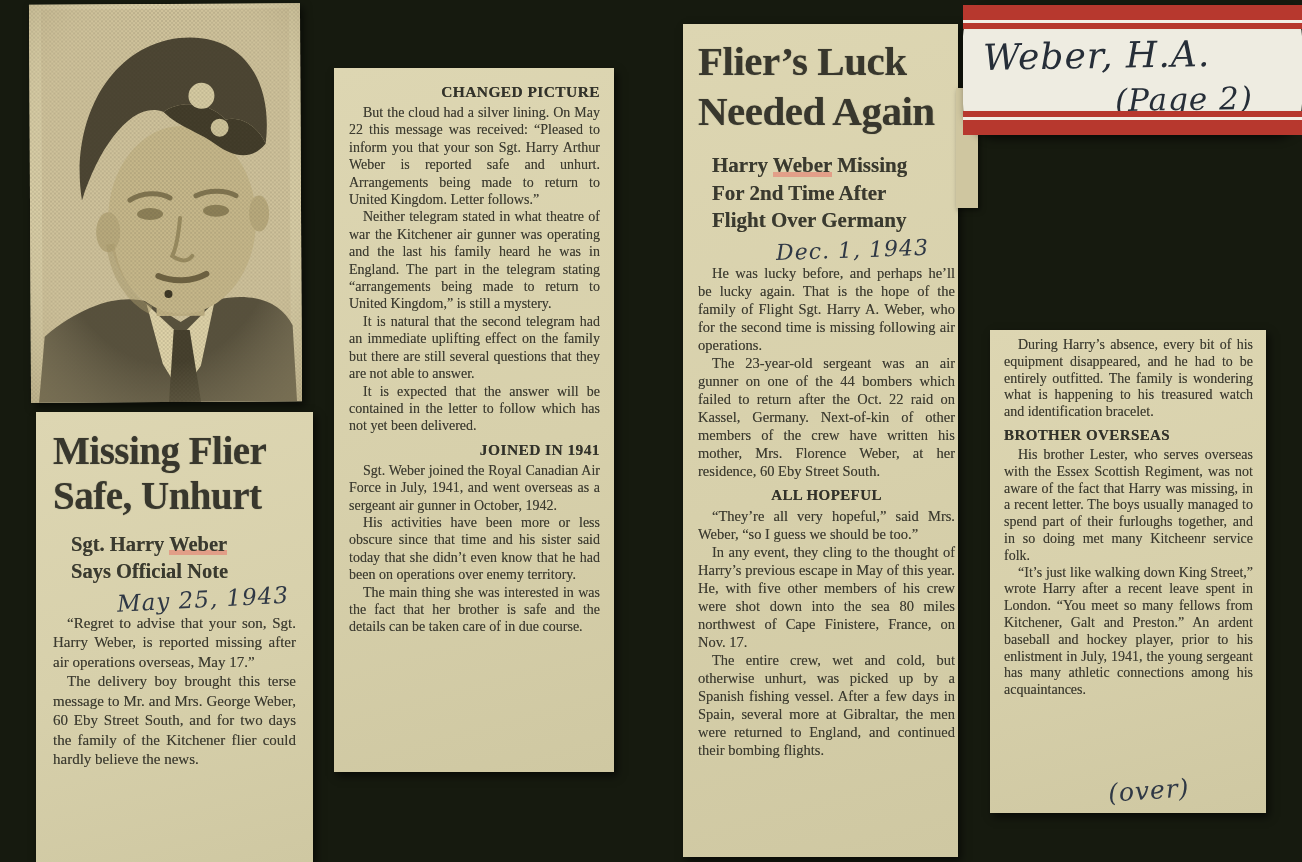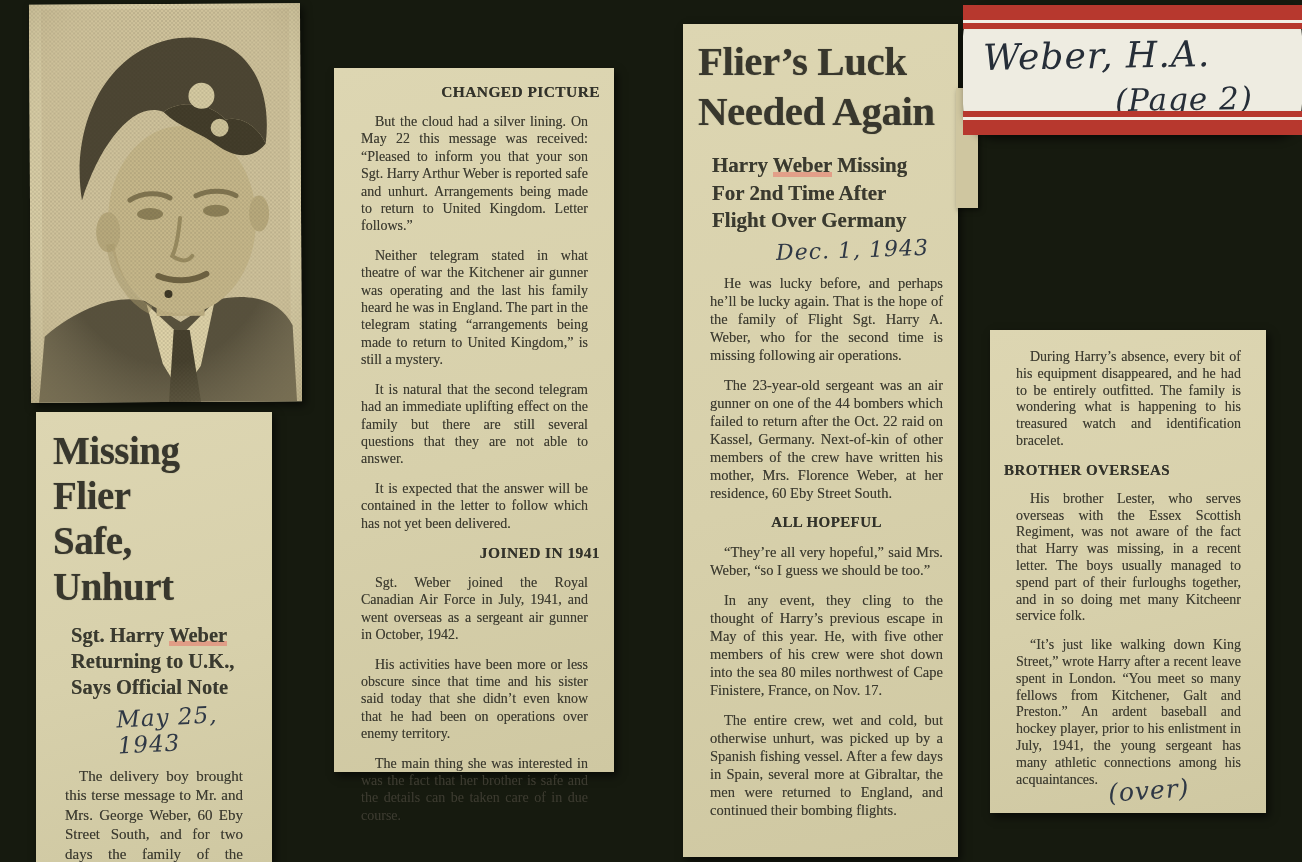--- a/index.html
+++ b/index.html
@@ -1,37 +1,37 @@
 <!DOCTYPE html>
 <html><head>
 <meta charset="utf-8">
 <style>
   html,body{margin:0;padding:0;background:#0e1108;}
   .board{position:relative;width:1302px;height:862px;background:#161a0f;overflow:hidden;
          font-family:"Liberation Serif","DejaVu Serif",serif;}
   .clip{position:absolute;background:linear-gradient(165deg,#ddd6b2 0%,#d7d0ab 55%,#cfc8a2 100%);
         box-shadow:3px 4px 8px rgba(0,0,0,.6);color:#3c3b30;}
-  .clip p{margin:12px;text-align:justify;text-indent:14px;
+  .clip p{margin:0;text-align:justify;text-indent:14px;
           text-shadow:0 0 .5px rgba(50,48,38,.5);}
   .sec-head{font-weight:bold;letter-spacing:.4px;color:#32322a;margin:6px 0 3px 0;
             font-size:15px;text-shadow:0 0 .5px rgba(40,40,30,.6);}
   .headline{font-weight:bold;color:#38372d;text-shadow:0 0 1px rgba(40,40,30,.55);
             letter-spacing:-.5px;}
   .subhead{font-weight:bold;color:#3a3a2f;text-shadow:0 0 .6px rgba(40,40,30,.5);}
   .hand{font-family:"DejaVu Serif","Liberation Serif",serif;font-style:italic;
         color:#2f3845;letter-spacing:1px;}
   .red-ul{box-shadow:inset 0 -5px 0 rgba(231,115,104,.55);}
 
   
   .photo-clip{left:30px;top:4px;width:271px;height:398px;transform:rotate(-.3deg);
               background:#d8cda6;}
   .photo-clip svg{display:block;width:100%;height:100%;}
 
   
-  .c1{left:36px;top:412px;width:236px;height:450px;padding:16px 17px 0 17px;box-sizing:border-box;}
+  .c1{left:36px;top:412px;width:277px;height:450px;padding:16px 17px 0 17px;box-sizing:border-box;}
   .c1 .headline{font-size:39px;line-height:1.16;}
   .c1 .subhead{font-size:20.5px;line-height:1.28;margin:13px 0 0 18px;}
   .c1 .date{font-size:23px;margin:2px 0 2px 64px;transform:rotate(-3deg);}
   .c1 p{font-size:15px;line-height:19.5px;}
 
   
   .c2{left:334px;top:68px;width:280px;height:704px;padding:15px 14px 0 15px;box-sizing:border-box;}
   .c2 p{font-size:14px;line-height:17.4px;}
   .c2 .sec-head{font-size:15.5px;text-align:right;}
 
@@ -103,24 +103,24 @@
     </svg>
   </div>
 
   <article class="clip c1">
     <div class="headline">
       <div>Missing Flier</div>
       <div>Safe, Unhurt</div>
     </div>
     <div class="subhead">
       <div><span>Sgt. Harry </span><span class="red-ul">Weber</span></div>
-      <div>Returning to U.K.,</div>
       <div>Says Official Note</div>
     </div>
     <div class="hand date">May 25, 1943</div>
+    <p>“Regret to advise that your son, Sgt. Harry Weber, is reported missing after air operations overseas, May 17.”</p>
     <p>The delivery boy brought this terse message to Mr. and Mrs. George Weber, 60 Eby Street South, and for two days the family of the Kitchener flier could hardly believe the news.</p>
   </article>
 
   <article class="clip c2">
     <div class="sec-head" style="margin-top:0">CHANGED PICTURE</div>
     <p>But the cloud had a silver lining. On May 22 this message was received: “Pleased to inform you that your son Sgt. Harry Arthur Weber is reported safe and unhurt. Arrangements being made to return to United Kingdom. Letter follows.”</p>
     <p>Neither telegram stated in what theatre of war the Kitchener air gunner was operating and the last his family heard he was in England. The part in the telegram stating “arrangements being made to return to United Kingdom,” is still a mystery.</p>
     <p>It is natural that the second telegram had an immediate uplifting effect on the family but there are still several questions that they are not able to answer.</p>
     <p>It is expected that the answer will be contained in the letter to follow which has not yet been delivered.</p>
     <div class="sec-head">JOINED IN 1941</div>

